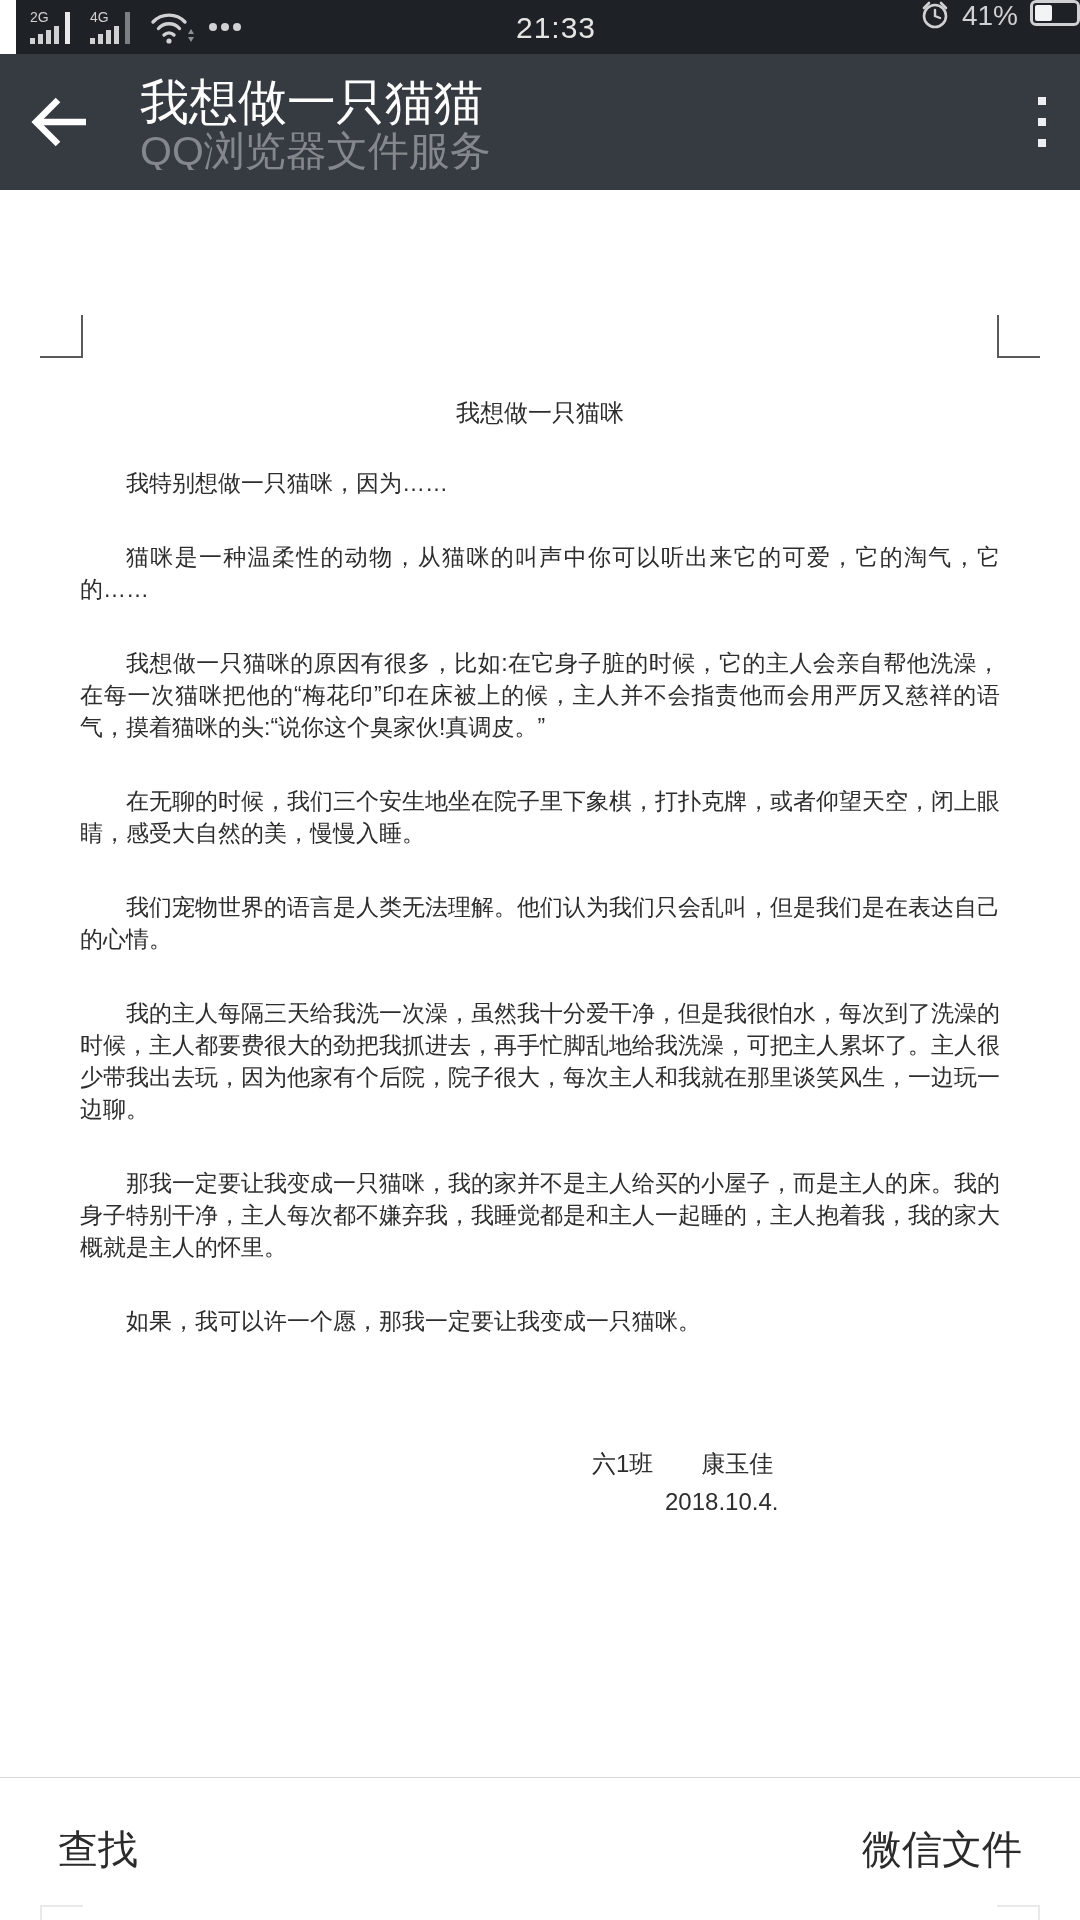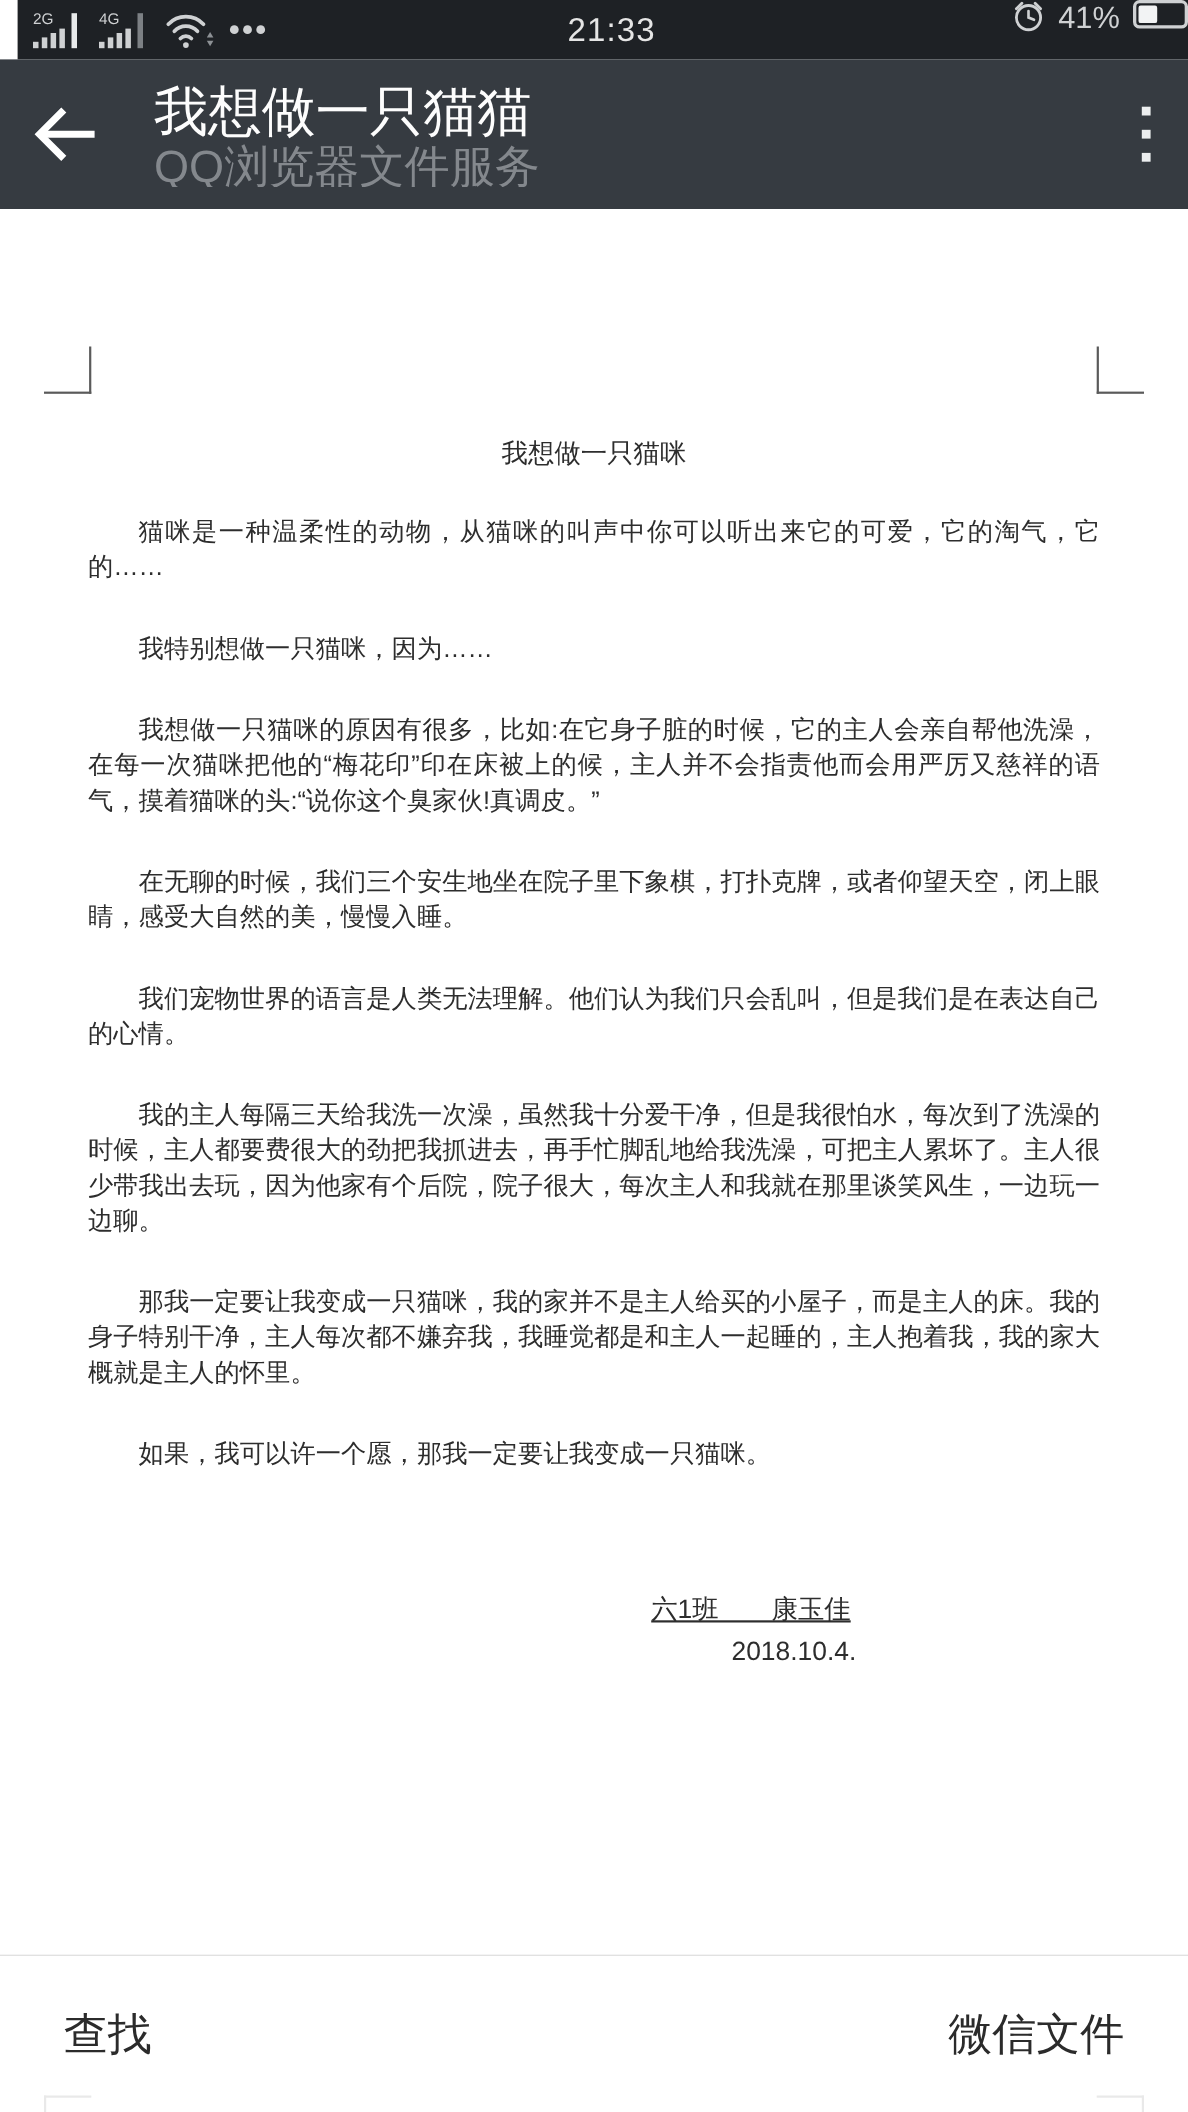--- a/index.html
+++ b/index.html
@@ -37,21 +37,21 @@
 
   
   .doc-area { position:absolute; top:190px; left:0; width:1080px; height:1587px; background:#ffffff; overflow:hidden; }
   .corner { position:absolute; width:43px; height:43px; }
   .corner.tl { left:40px;  top:125px; border-right:2px solid #5a5a5a; border-bottom:2px solid #5a5a5a; }
   .corner.tr { right:40px; top:125px; border-left:2px solid #5a5a5a;  border-bottom:2px solid #5a5a5a; }
   .doc-content { padding:207px 80px 0 80px; color:#2d2d2d; }
   .doc-title { font-size:24px; line-height:32px; text-align:center; margin-bottom:38px; }
   .doc-content p { font-size:23px; line-height:32px; text-indent:2em; margin-bottom:42px; text-align:justify; }
   .signature { margin-top:108px; font-size:24px; color:#2d2d2d; }
-  .signature .sig1 { line-height:38px; padding-left:512px; white-space:pre;text-decoration:underline; }
+  .signature .sig1 { line-height:38px; padding-left:512px; white-space:pre; }
   .signature .sig2 { line-height:38px; padding-left:585px; }
 
   
   .bottom-bar {
     position:absolute; left:0; bottom:0; width:1080px; height:143px;
     background:#ffffff; border-top:1px solid #dadada;
     display:flex; align-items:center; justify-content:space-between;
     padding:0 58px; z-index:5;
   }
   .bb-label { font-size:40px; color:#2b2b2b; cursor:pointer; }
@@ -145,22 +145,22 @@
       <span class="sq"></span>
     </div>
   </div>
 
   <div class="doc-area">
     <div class="corner tl"></div>
     <div class="corner tr"></div>
 
     <div class="doc-content">
       <div class="doc-title">我想做一只猫咪</div>
+      <p>我特别想做一只猫咪，因为……</p>
       <p>猫咪是一种温柔性的动物，从猫咪的叫声中你可以听出来它的可爱，它的淘气，它的……</p>
-      <p>我特别想做一只猫咪，因为……</p>
       <p>我想做一只猫咪的原因有很多，比如:在它身子脏的时候，它的主人会亲自帮他洗澡，在每一次猫咪把他的“梅花印”印在床被上的候，主人并不会指责他而会用严厉又慈祥的语气，摸着猫咪的头:“说你这个臭家伙!真调皮。”</p>
       <p>在无聊的时候，我们三个安生地坐在院子里下象棋，打扑克牌，或者仰望天空，闭上眼睛，感受大自然的美，慢慢入睡。</p>
       <p>我们宠物世界的语言是人类无法理解。他们认为我们只会乱叫，但是我们是在表达自己的心情。</p>
       <p>我的主人每隔三天给我洗一次澡，虽然我十分爱干净，但是我很怕水，每次到了洗澡的时候，主人都要费很大的劲把我抓进去，再手忙脚乱地给我洗澡，可把主人累坏了。主人很少带我出去玩，因为他家有个后院，院子很大，每次主人和我就在那里谈笑风生，一边玩一边聊。</p>
       <p>那我一定要让我变成一只猫咪，我的家并不是主人给买的小屋子，而是主人的床。我的身子特别干净，主人每次都不嫌弃我，我睡觉都是和主人一起睡的，主人抱着我，我的家大概就是主人的怀里。</p>
       <p>如果，我可以许一个愿，那我一定要让我变成一只猫咪。</p>
 
       <div class="signature">
         <div class="sig1">六1班　　康玉佳</div>
         <div class="sig2">2018.10.4.</div>

